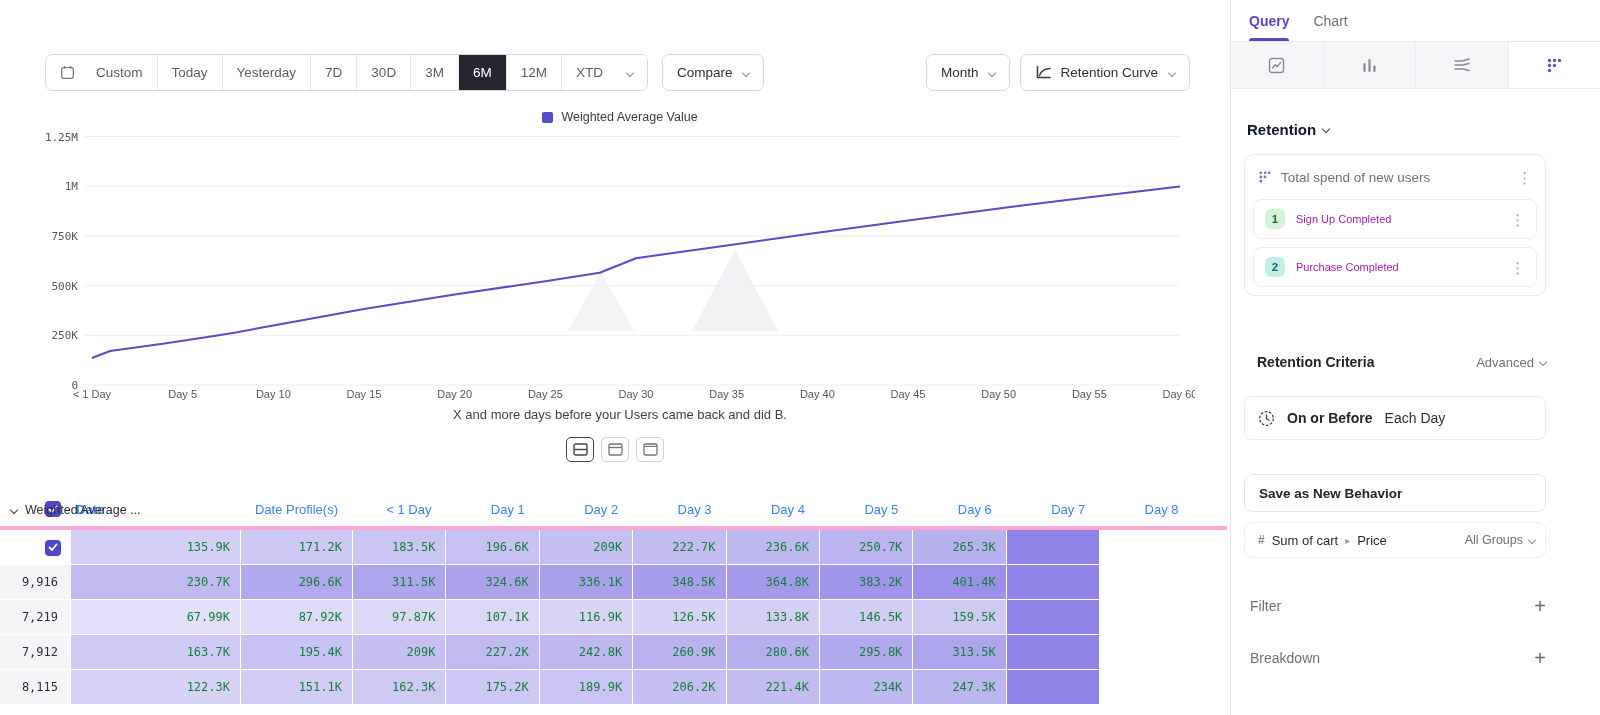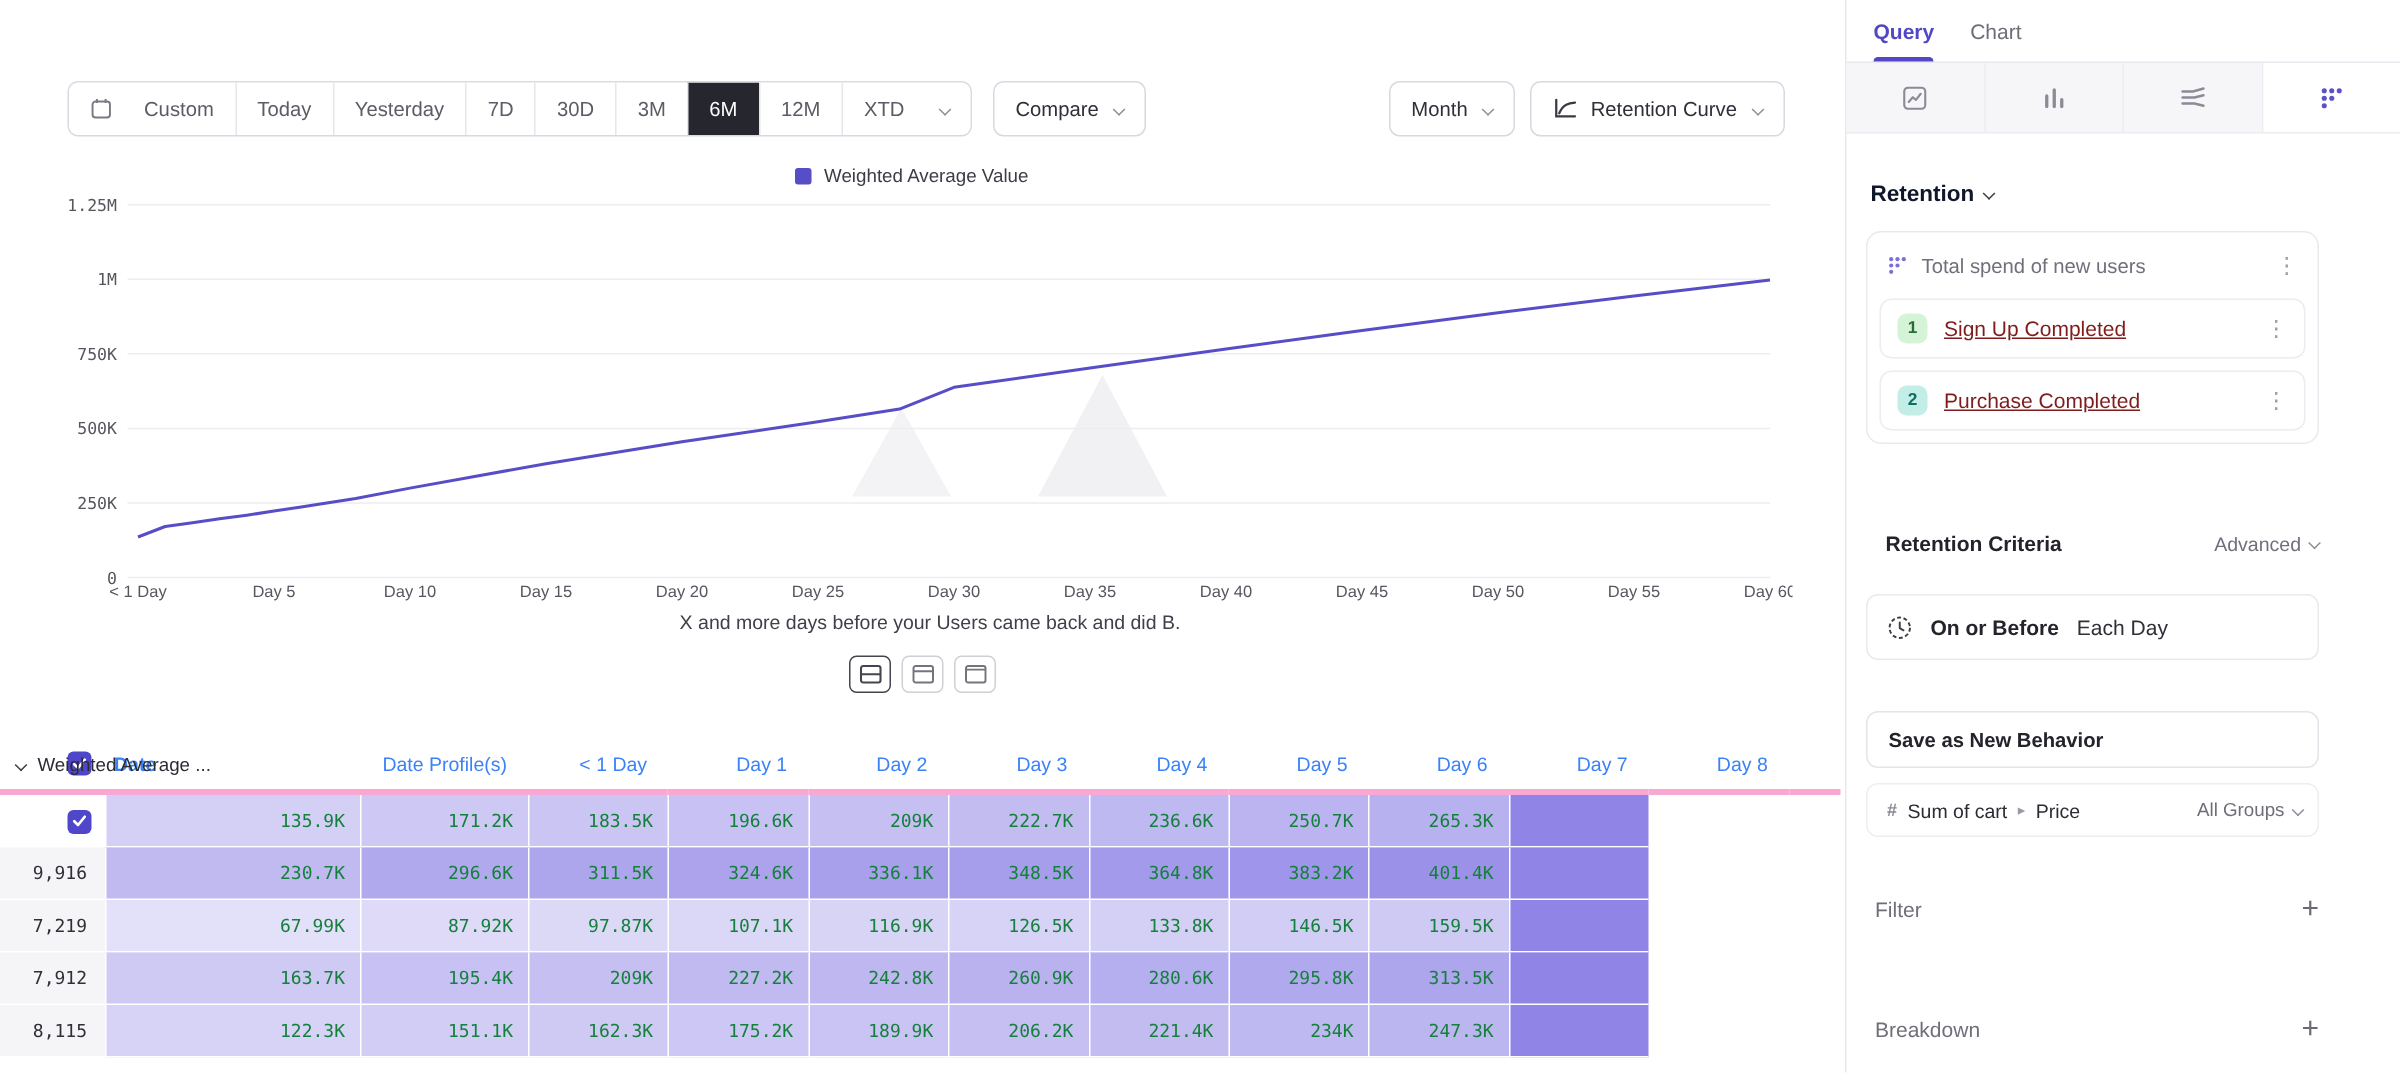--- a/index.html
+++ b/index.html
@@ -17,21 +17,21 @@
   .btn { display:flex; align-items:center; gap:8px; height:37px; padding:0 14px; border:1px solid #d8d8e0; border-radius:7px; background:#fff; font-size:13.5px; color:#2f2f38; cursor:pointer; font-family:"Liberation Sans",sans-serif; }
   .btn.compare { margin-left:14px; font-weight:500; }
   .btn.month { margin-left:auto; }
   .btn.rcurve { margin-left:10px; }
 
   .chev { display:inline-block; width:6px; height:6px; border-right:1.5px solid #8e8e99; border-bottom:1.5px solid #8e8e99; transform:rotate(45deg); margin-left:3px; vertical-align:2px; }
   .chev.dark { border-color:#3c3c46; }
   .kebab { font-size:15px; color:#9b9ba6; cursor:pointer; padding:0 3px; line-height:1; }
 
   
-  .legend { position:absolute; top:110px; left:33px; width:1150px; display:flex; justify-content:center; align-items:center; gap:8px; font-size:12.5px; color:#3c3c46; }
+  .legend { position:absolute; top:110px; left:45px; width:1150px; display:flex; justify-content:center; align-items:center; gap:8px; font-size:12.5px; color:#3c3c46; }
   .legend-swatch { width:11px; height:11px; border-radius:2px; background:#574dc6; }
   #chart-svg { position:absolute; top:126px; left:45px; }
   .axis-caption { position:absolute; top:407px; left:45px; width:1150px; text-align:center; font-size:13px; color:#40404a; }
 
   
   .view-toggles { position:absolute; top:437px; left:0; width:1230px; display:flex; justify-content:center; gap:7px; }
   .vt { width:28px; height:25px; border:1px solid #cfcfd6; border-radius:5px; background:#fff; display:flex; align-items:center; justify-content:center; padding:0; cursor:pointer; }
   .vt.active { border-color:#45454f; }
 
   
@@ -59,36 +59,36 @@
   .icon-tab { flex:1; display:flex; align-items:center; justify-content:center; background:#f6f6f8; border-right:1px solid #ececf1; cursor:pointer; }
   .icon-tab:last-child { border-right:none; }
   .icon-tab.active { background:#fff; }
 
   .sb-heading { margin:31px 0 0 16px; height:18px; font-size:15px; font-weight:700; color:#0f172a; display:flex; align-items:center; gap:4px; cursor:pointer; }
   .behavior-card { margin:16px 54px 0 13px; border:1px solid #e9e9ee; border-radius:10px; background:#fff; }
   .bc-header { height:44px; display:flex; align-items:center; gap:9px; padding:0 10px 0 13px; }
   .bc-title { flex:1; font-size:13.5px; color:#70707c; }
   .step-row { height:40px; margin:0 8px 8px 8px; border:1px solid #ececf1; border-radius:8px; display:flex; align-items:center; gap:11px; padding:0 8px 0 11px; cursor:pointer; }
   .step-badge { width:20px; height:20px; border-radius:6px; display:flex; align-items:center; justify-content:center; font-size:11.5px; font-weight:700; flex:none; }
-  .step-label { flex:1; font-size:14px; color:#7f1d1d;text-decoration:underline; }
+  .step-label { flex:1; font-size:11px; color:#a21caf; }
 
   .criteria-row { margin:56px 54px 0 13px; height:20px; display:flex; align-items:center; }
   .criteria-label { font-size:14px; font-weight:700; color:#23232b; padding-left:13px; }
   .criteria-mode { margin-left:auto; font-size:13px; color:#70707c; cursor:pointer; display:flex; align-items:center; gap:3px; }
   .timing-row { margin:24px 54px 0 13px; height:44px; border:1px solid #e9e9ee; border-radius:8px; display:flex; align-items:center; gap:12px; padding:0 13px; cursor:pointer; }
   .timing-bold { font-size:14px; font-weight:700; color:#23232b; }
   .timing-val { font-size:14px; color:#2f2f38; }
   .save-row { margin:34px 54px 0 13px; height:38px; border:1px solid #e4e4ea; border-radius:8px; display:flex; align-items:center; padding:0 14px; font-size:13.5px; font-weight:700; color:#23232b; cursor:pointer; background:#fff; }
   .measure-row { margin:10px 54px 0 13px; height:36px; border:1px solid #eeeef2; border-radius:8px; display:flex; align-items:center; gap:7px; padding:0 10px 0 13px; cursor:pointer; }
   .hash { font-size:12px; font-weight:700; color:#8a8a95; }
   .measure-event, .measure-prop { font-size:13px; color:#2b2b33; }
   .measure-sep { font-size:10px; color:#9a9aa5; }
   .measure-group { margin-left:auto; font-size:12.5px; color:#6e6e79; display:flex; align-items:center; gap:3px; }
   .addable { margin:36px 54px 0 13px; height:24px; display:flex; align-items:center; }
-  .addable.second { margin-top:56px; }
+  .addable.second { margin-top:28px; }
   .addable-label { font-size:14px; color:#6f6f7a; padding-left:6px; }
   .plus { margin-left:auto; font-size:20px; font-weight:400; color:#6b6b76; cursor:pointer; line-height:1; }
 </style>
 </head>
 <body>
 
 <div class="main">
 
   <div class="toolbar">
     <div class="range-group" id="range-group">

